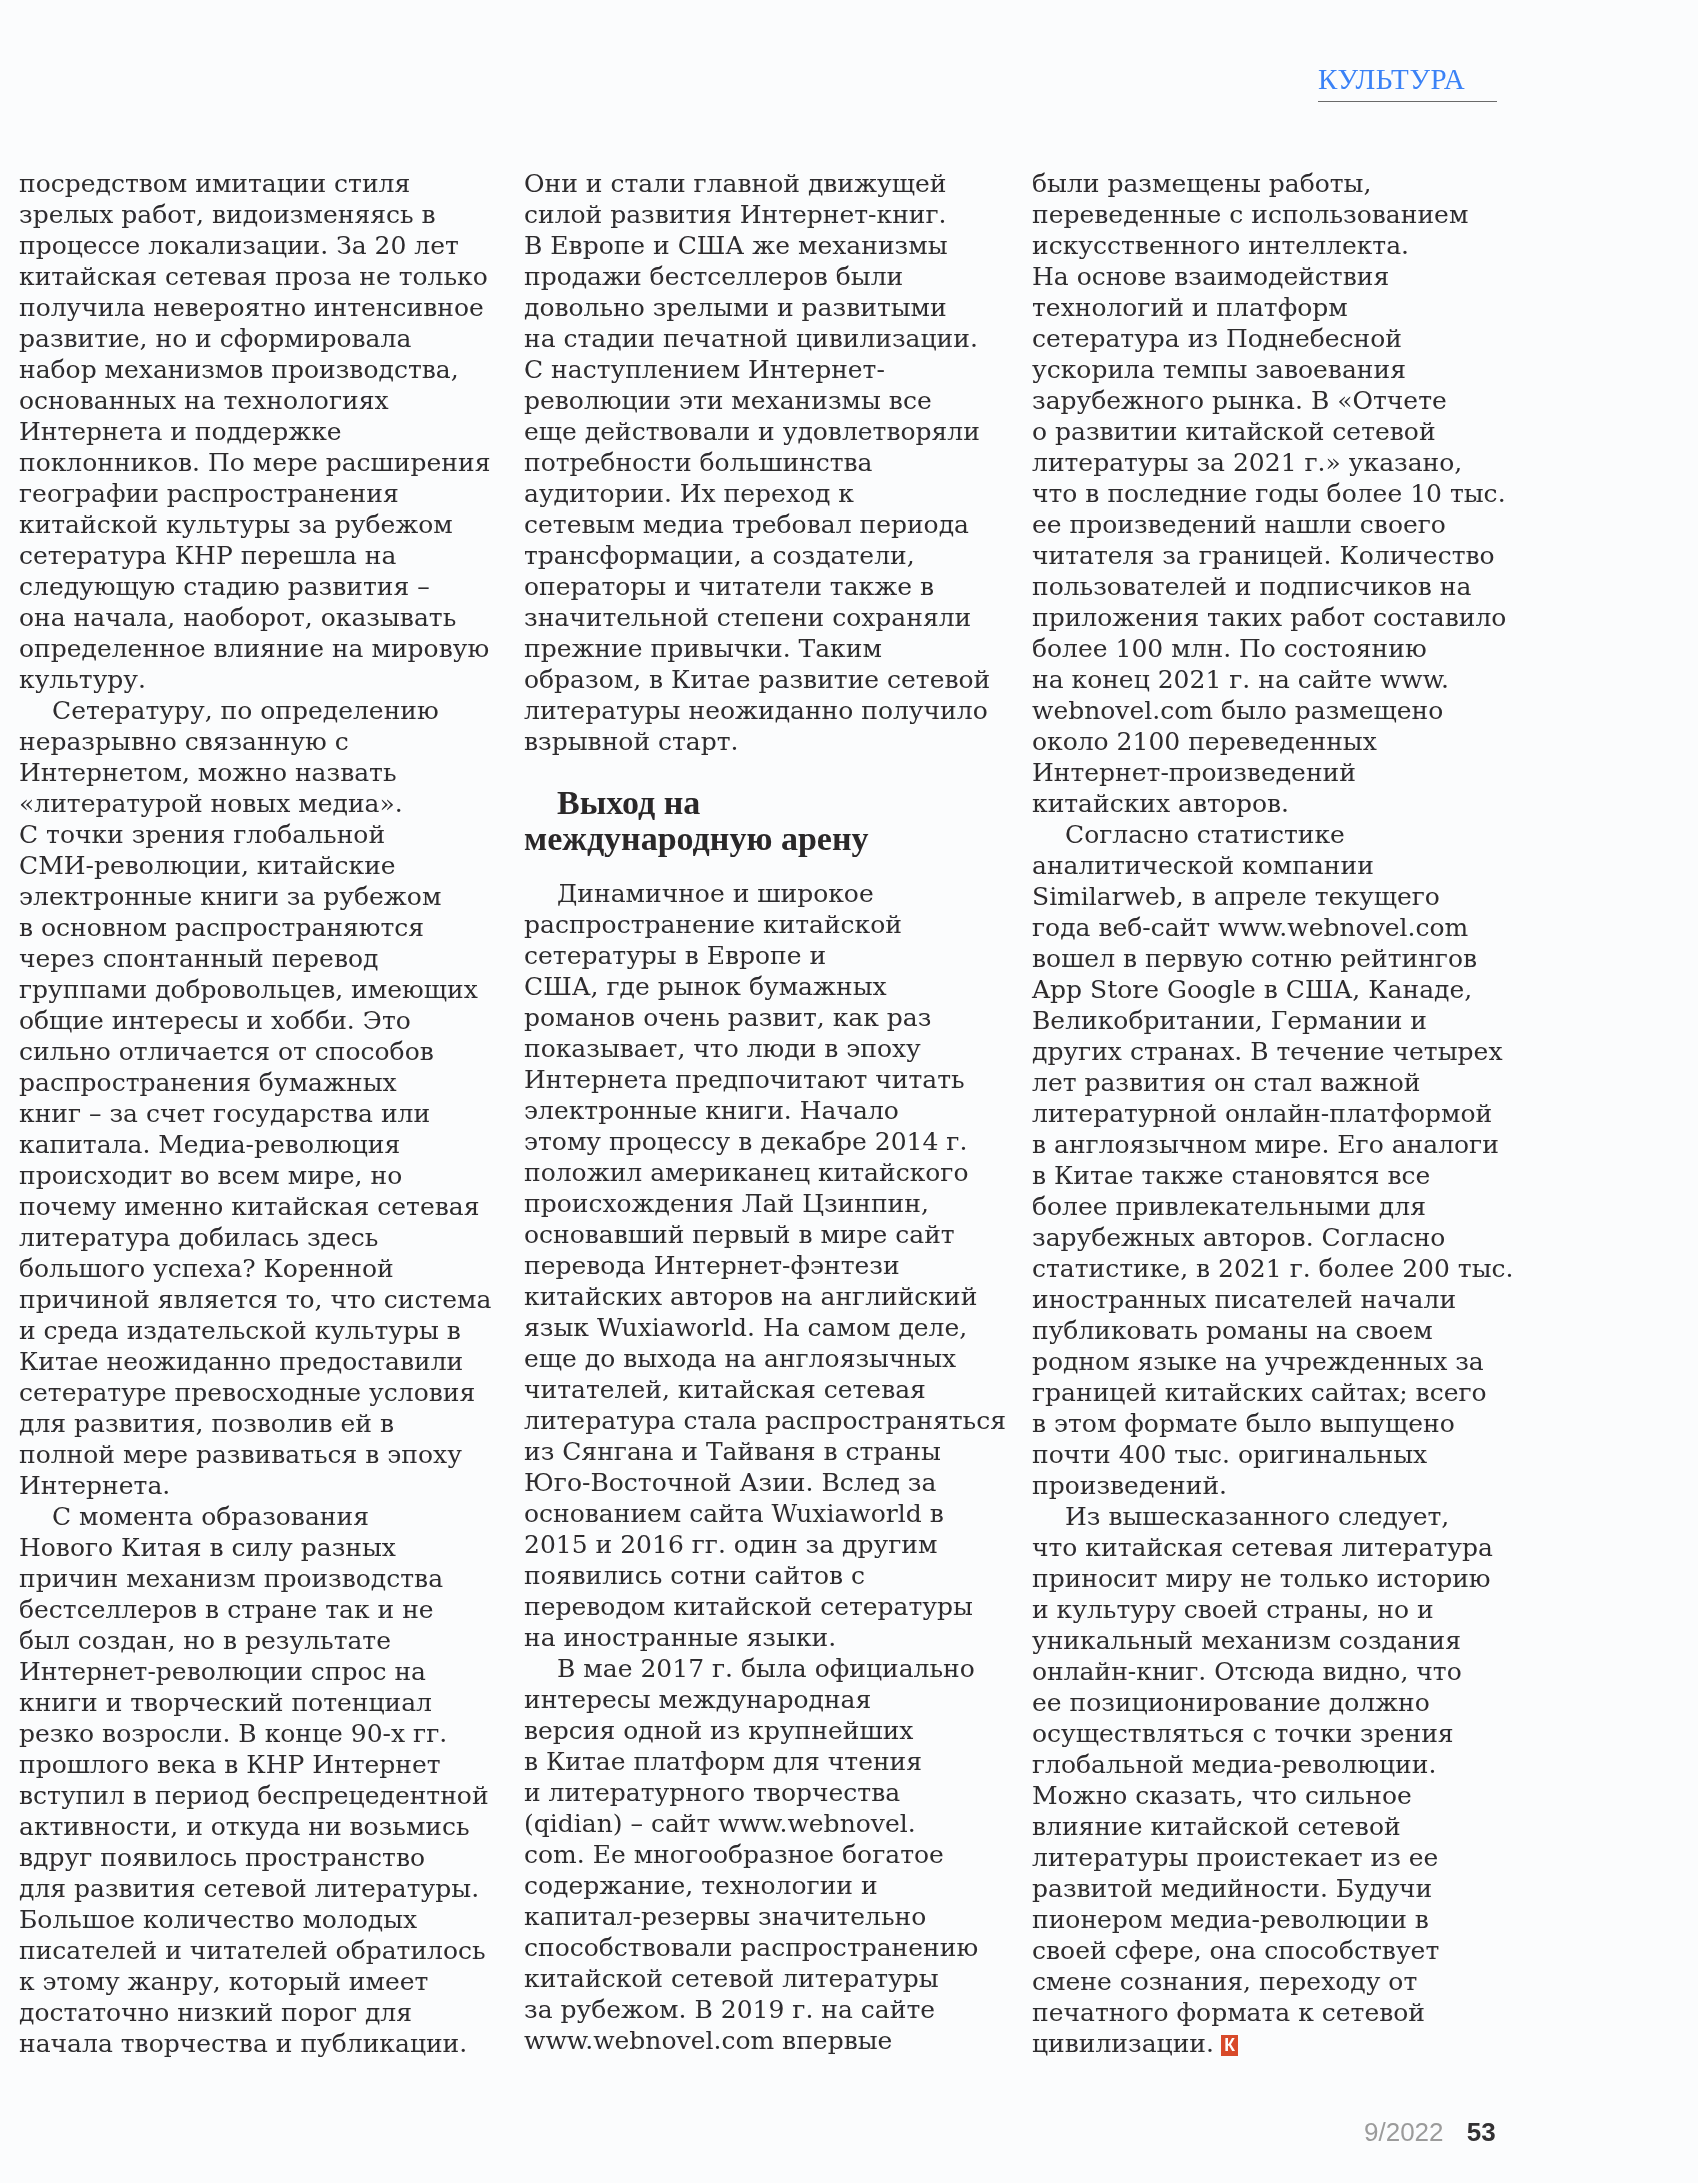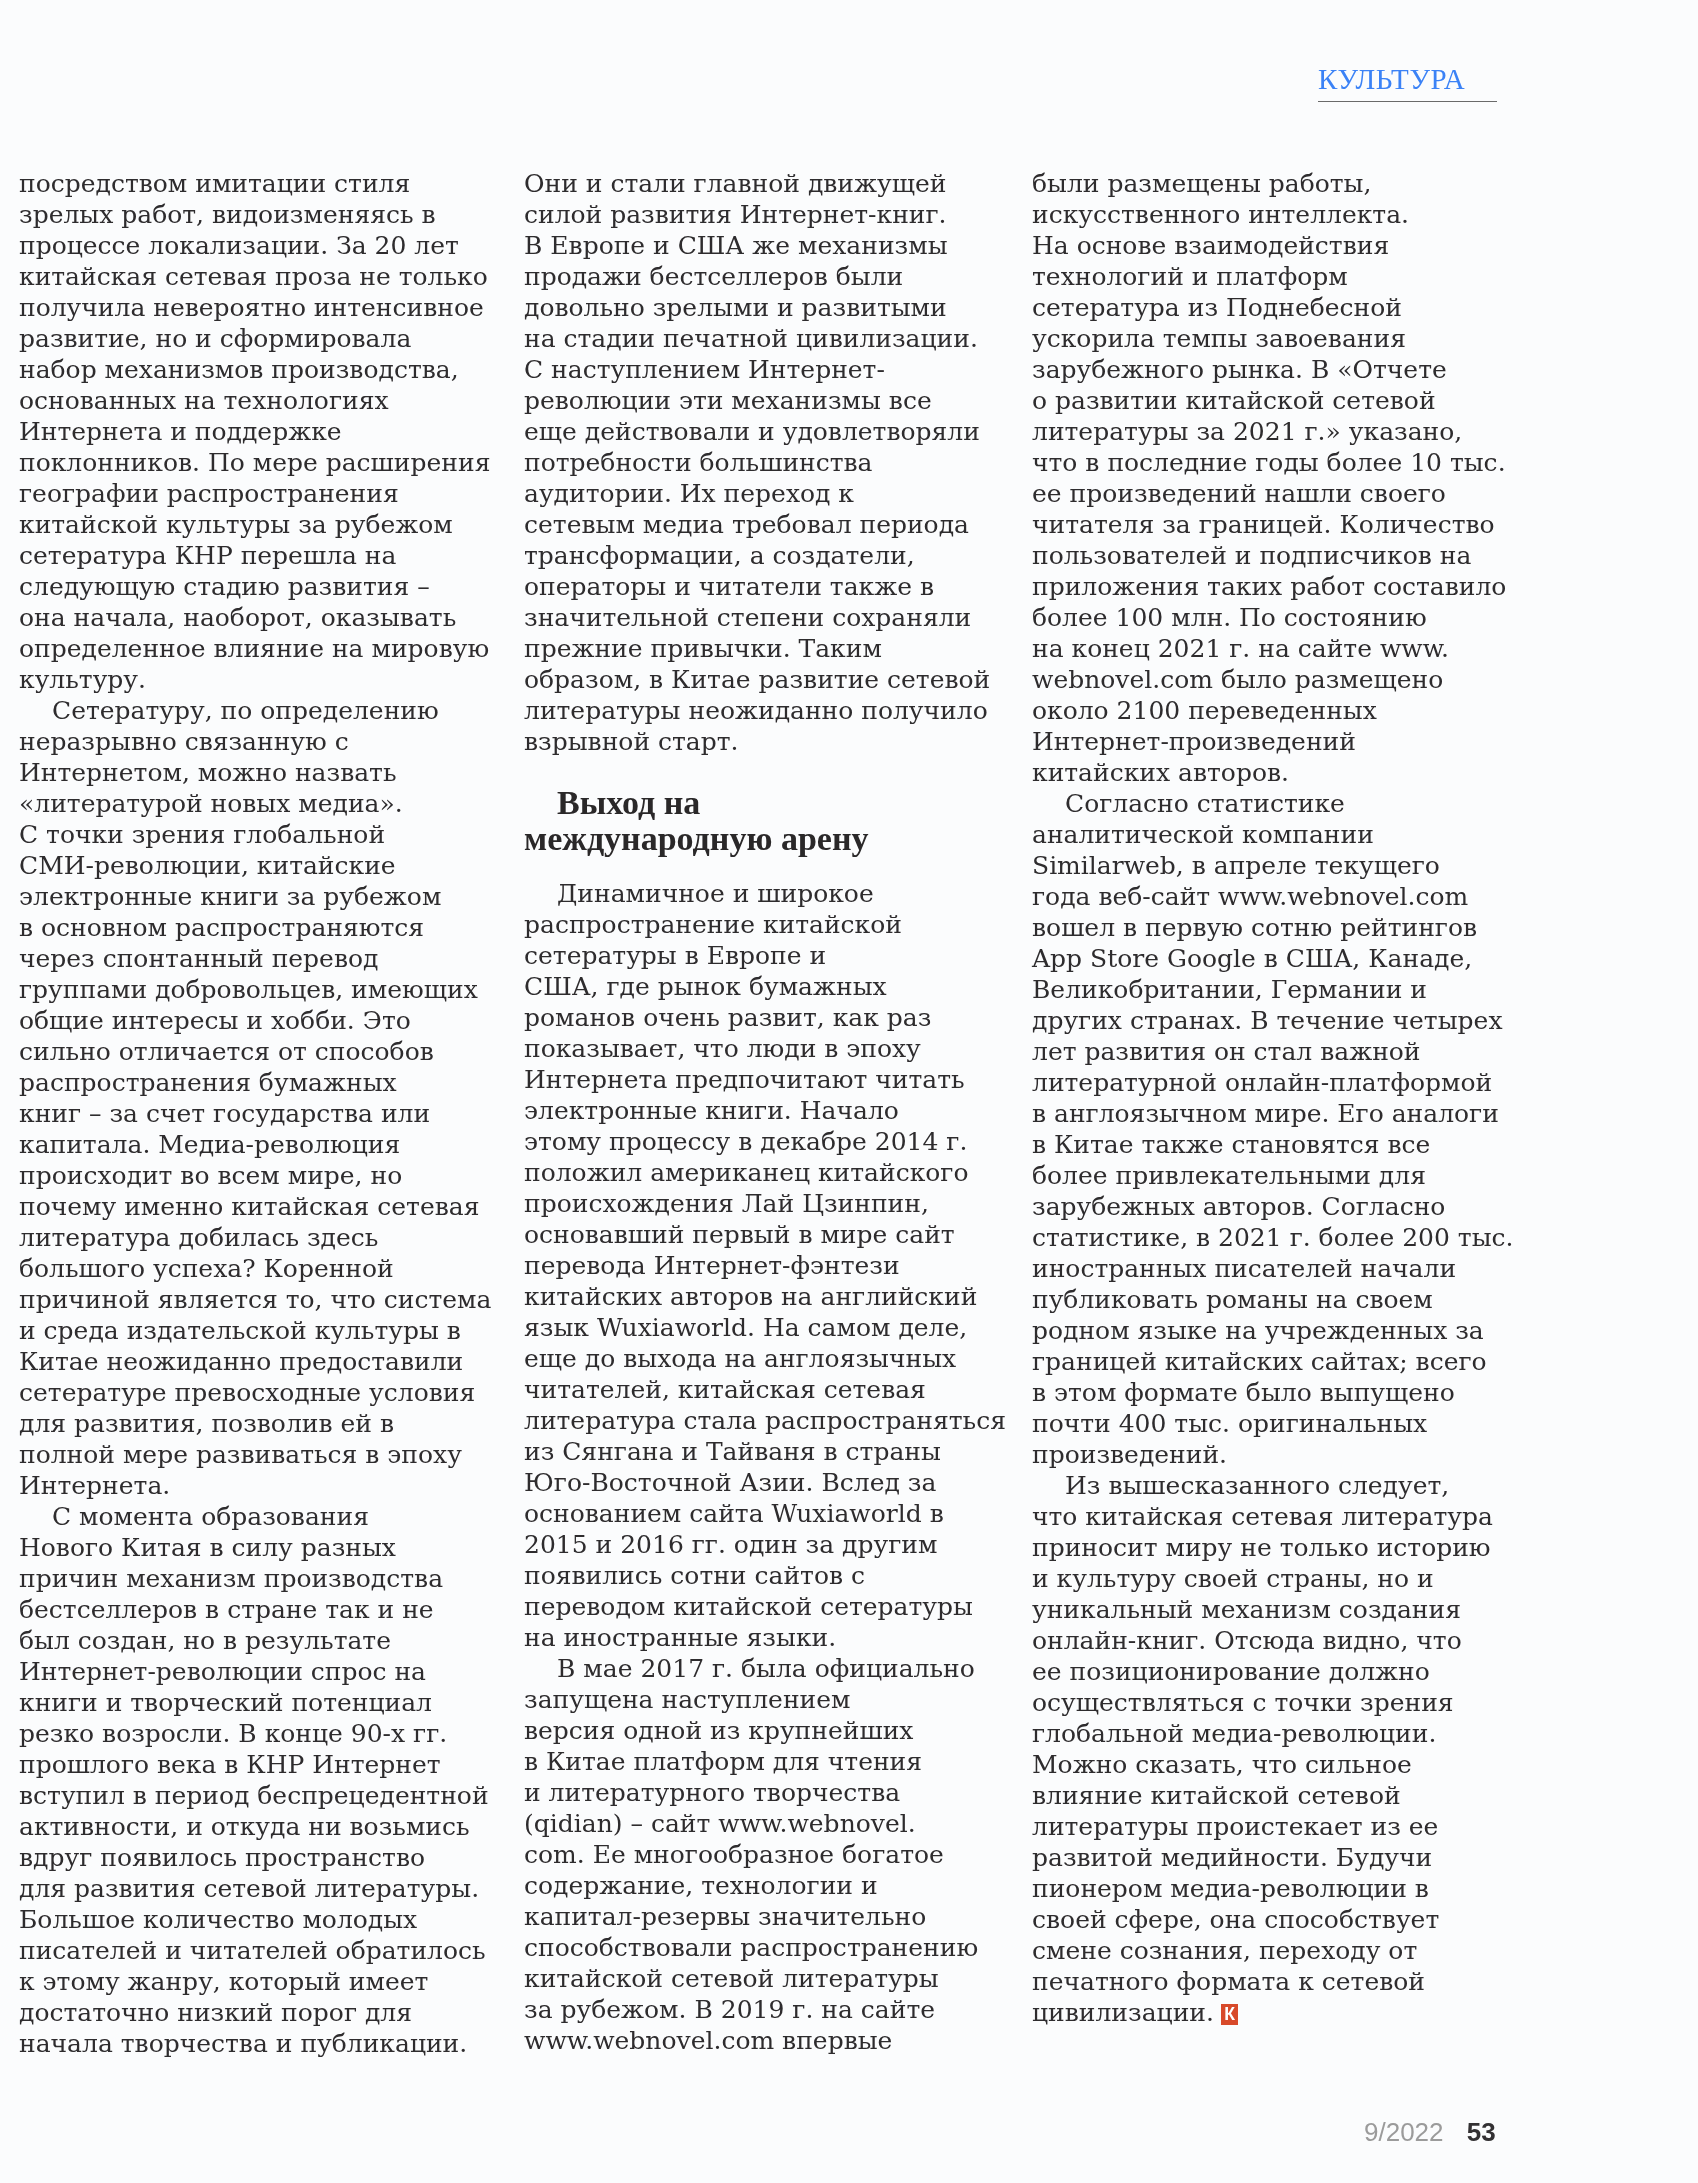--- a/index.html
+++ b/index.html
@@ -212,38 +212,39 @@
       <span class="line">читателей, китайская сетевая</span>
       <span class="line">литература стала распространяться</span>
       <span class="line">из Сянгана и Тайваня в страны</span>
       <span class="line">Юго-Восточной Азии. Вслед за</span>
       <span class="line">основанием сайта Wuxiaworld в</span>
       <span class="line">2015 и 2016 гг. один за другим</span>
       <span class="line">появились сотни сайтов с</span>
       <span class="line">переводом китайской сетературы</span>
       <span class="line">на иностранные языки.</span>
       <span class="line indent">В мае 2017 г. была официально</span>
-      <span class="line">запущена наступлением</span>
+      <span class="line">интересы международная</span>
       <span class="line">версия одной из крупнейших</span>
       <span class="line">в Китае платформ для чтения</span>
       <span class="line">и литературного творчества</span>
       <span class="line">(qidian) – сайт www.webnovel.</span>
       <span class="line">com. Ее многообразное богатое</span>
       <span class="line">содержание, технологии и</span>
       <span class="line">капитал-резервы значительно</span>
       <span class="line">способствовали распространению</span>
       <span class="line">китайской сетевой литературы</span>
       <span class="line">за рубежом. В 2019 г. на сайте</span>
       <span class="line">www.webnovel.com впервые</span>
     </div>
 </div>
 
 <div class="column col-3">
   <div>
       <span class="line">были размещены работы,</span>
+      <span class="line">переведенные с использованием</span>
       <span class="line">искусственного интеллекта.</span>
       <span class="line">На основе взаимодействия</span>
       <span class="line">технологий и платформ</span>
       <span class="line">сетература из Поднебесной</span>
       <span class="line">ускорила темпы завоевания</span>
       <span class="line">зарубежного рынка. В «Отчете</span>
       <span class="line">о развитии китайской сетевой</span>
       <span class="line">литературы за 2021 г.» указано,</span>
       <span class="line">что в последние годы более 10 тыс.</span>
       <span class="line">ее произведений нашли своего</span>

